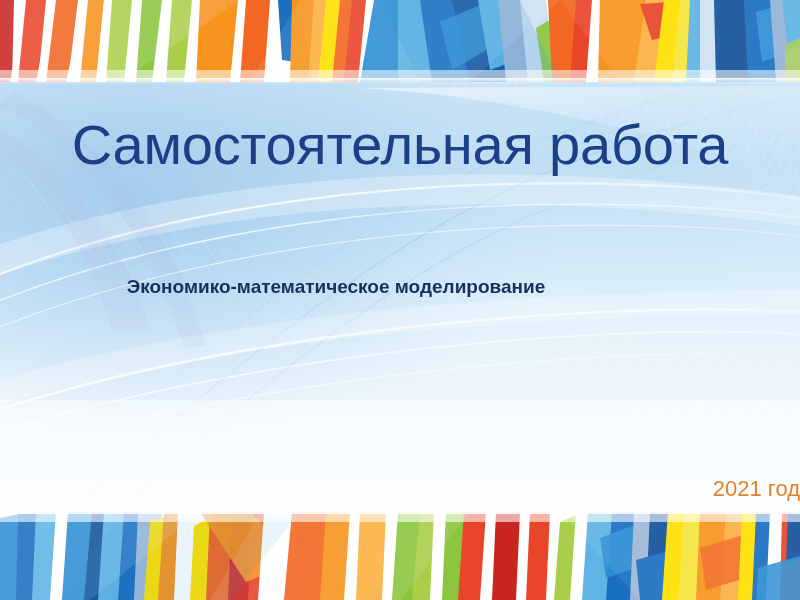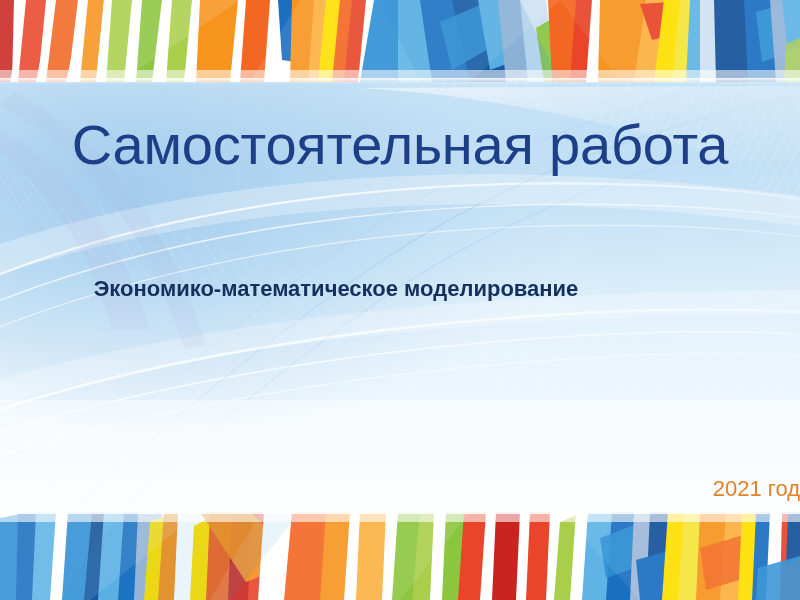--- a/index.html
+++ b/index.html
@@ -93,21 +93,21 @@
     letter-spacing: -0.2px;
     white-space: nowrap;
   }
 
   .subtitle {
     position: absolute;
     left: 0;
     top: 276px;
     width: 672px;
     text-align: center;
-    font-size: 22px;
+    font-size: 19px;
     line-height: 1.2;
     font-weight: 700;
     color: #16305e;
     white-space: nowrap;
   }
 
   .year {
     position: absolute;
     left: 0;
     top: 476px;

